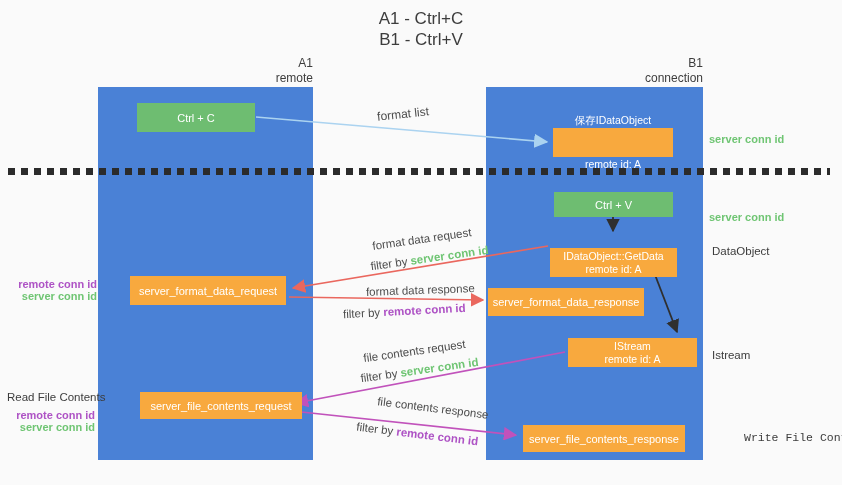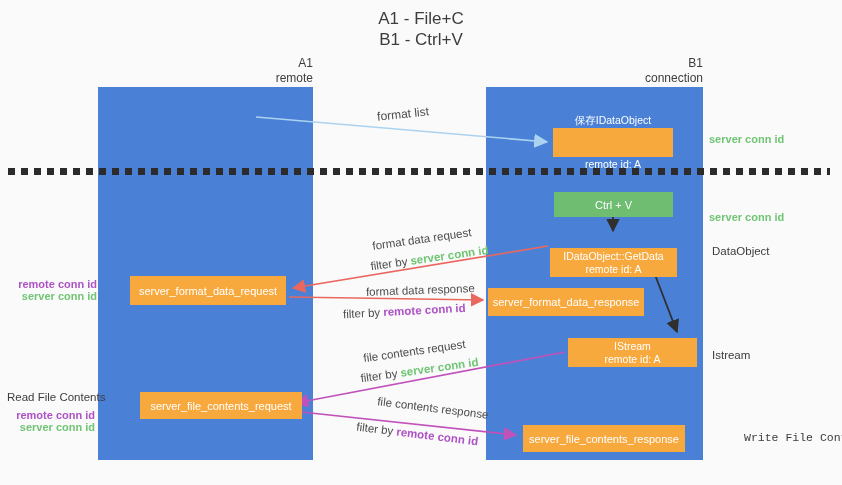--- a/index.html
+++ b/index.html
@@ -57,21 +57,21 @@
   .side-label.bold-green{color:#6fc573;font-weight:bold;font-size:11px;}
   .side-label.bold-purple{color:#ae53c5;font-weight:bold;font-size:11px;}
   .left-stack{position:absolute;text-align:right;}
 </style>
 </head>
 <body>
 
 <div class="stage">
 
   <div class="title">
-    <div>A1 - File+C</div>
+    <div>A1 - Ctrl+C</div>
     <div>B1 - Ctrl+V</div>
   </div>
 
   <div class="lane-header a1">
     <div>A1</div>
     <div>remote</div>
   </div>
   <div class="lane-header b1">
     <div>B1</div>
     <div>connection</div>
@@ -99,20 +99,21 @@
     </defs>
     <line x1="256" y1="117" x2="547" y2="142" stroke="#abd3f0" stroke-width="1.6" marker-end="url(#m-blue)"></line>
     <line x1="613" y1="209" x2="613" y2="231" stroke="#2f2f2f" stroke-width="1.8" marker-end="url(#m-black)"></line>
     <line x1="548" y1="246" x2="293" y2="288" stroke="#ea675e" stroke-width="1.7" marker-end="url(#m-red)"></line>
     <line x1="289" y1="297" x2="483" y2="300" stroke="#ea675e" stroke-width="1.7" marker-end="url(#m-red)"></line>
     <line x1="652" y1="267" x2="677" y2="332" stroke="#2f2f2f" stroke-width="1.8" marker-end="url(#m-black)"></line>
     <line x1="565" y1="352" x2="296" y2="403" stroke="#c152bb" stroke-width="1.7" marker-end="url(#m-magenta)"></line>
     <line x1="292" y1="411" x2="516" y2="435" stroke="#c152bb" stroke-width="1.7" marker-end="url(#m-magenta)"></line>
   </svg>
 
+  <div class="node green single" style="left:137px;top:103px;width:118px;height:29px;">Ctrl + C</div>
 
   <div class="node orange" style="left:553px;top:128px;width:120px;height:29px;gap:31px;">
     <span class="l1">保存IDataObject</span>
     <span class="l2">remote id: A</span>
   </div>
 
   <div class="node green single" style="left:554px;top:192px;width:119px;height:25px;">Ctrl + V</div>
 
   <div class="node orange" style="left:550px;top:248px;width:127px;height:29px;">
     <span class="l1">IDataObject::GetData</span>

